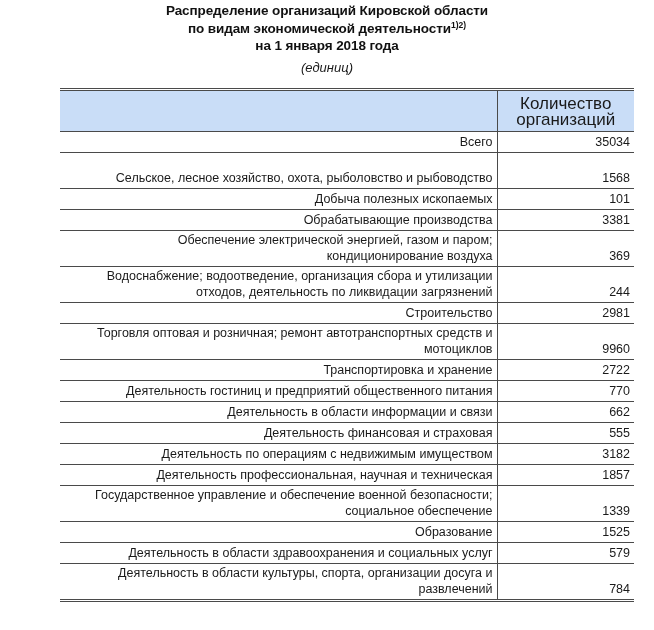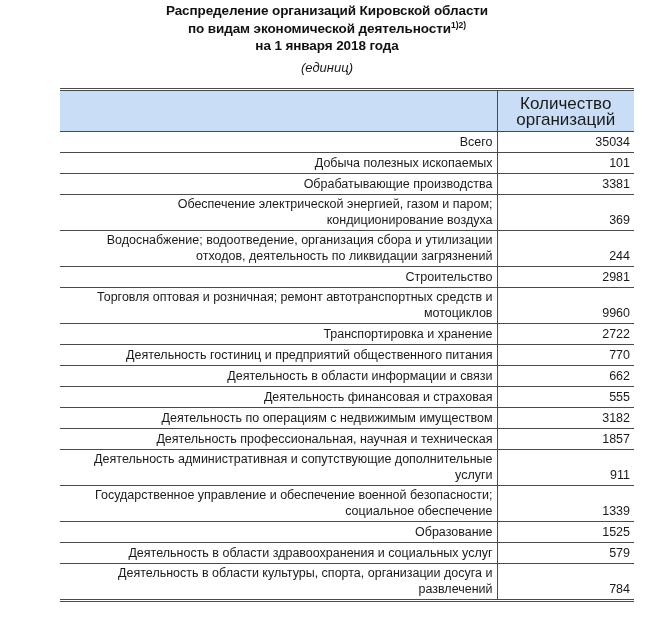--- a/index.html
+++ b/index.html
@@ -158,20 +158,28 @@
       </thead>
       <tbody id="tbody">
           <tr class="r1">
             <td class="cell-label">
               <span class="lbl">Всего</span>
             </td>
             <td class="cell-value">
               <span class="val">35034</span>
             </td>
           </tr>
+          <tr class="r2">
+            <td class="cell-label">
+              <span class="lbl indent">Сельское, лесное хозяйство, охота, рыболовство и рыбоводство</span>
+            </td>
+            <td class="cell-value">
+              <span class="val">1568</span>
+            </td>
+          </tr>
           <tr class="r1">
             <td class="cell-label">
               <span class="lbl indent">Добыча полезных ископаемых</span>
             </td>
             <td class="cell-value">
               <span class="val">101</span>
             </td>
           </tr>
           <tr class="r1">
             <td class="cell-label">
@@ -252,28 +260,20 @@
             <td class="cell-value">
               <span class="val">3182</span>
             </td>
           </tr>
           <tr class="r1">
             <td class="cell-label">
               <span class="lbl indent">Деятельность профессиональная, научная и техническая</span>
             </td>
             <td class="cell-value">
               <span class="val">1857</span>
-            </td>
-          </tr>
-          <tr class="r2">
-            <td class="cell-label">
-              <span class="lbl indent">Деятельность административная и сопутствующие дополнительные услуги</span>
-            </td>
-            <td class="cell-value">
-              <span class="val">911</span>
             </td>
           </tr>
           <tr class="r2">
             <td class="cell-label">
               <span class="lbl indent">Государственное управление и обеспечение военной безопасности; социальное обеспечение</span>
             </td>
             <td class="cell-value">
               <span class="val">1339</span>
             </td>
           </tr>

